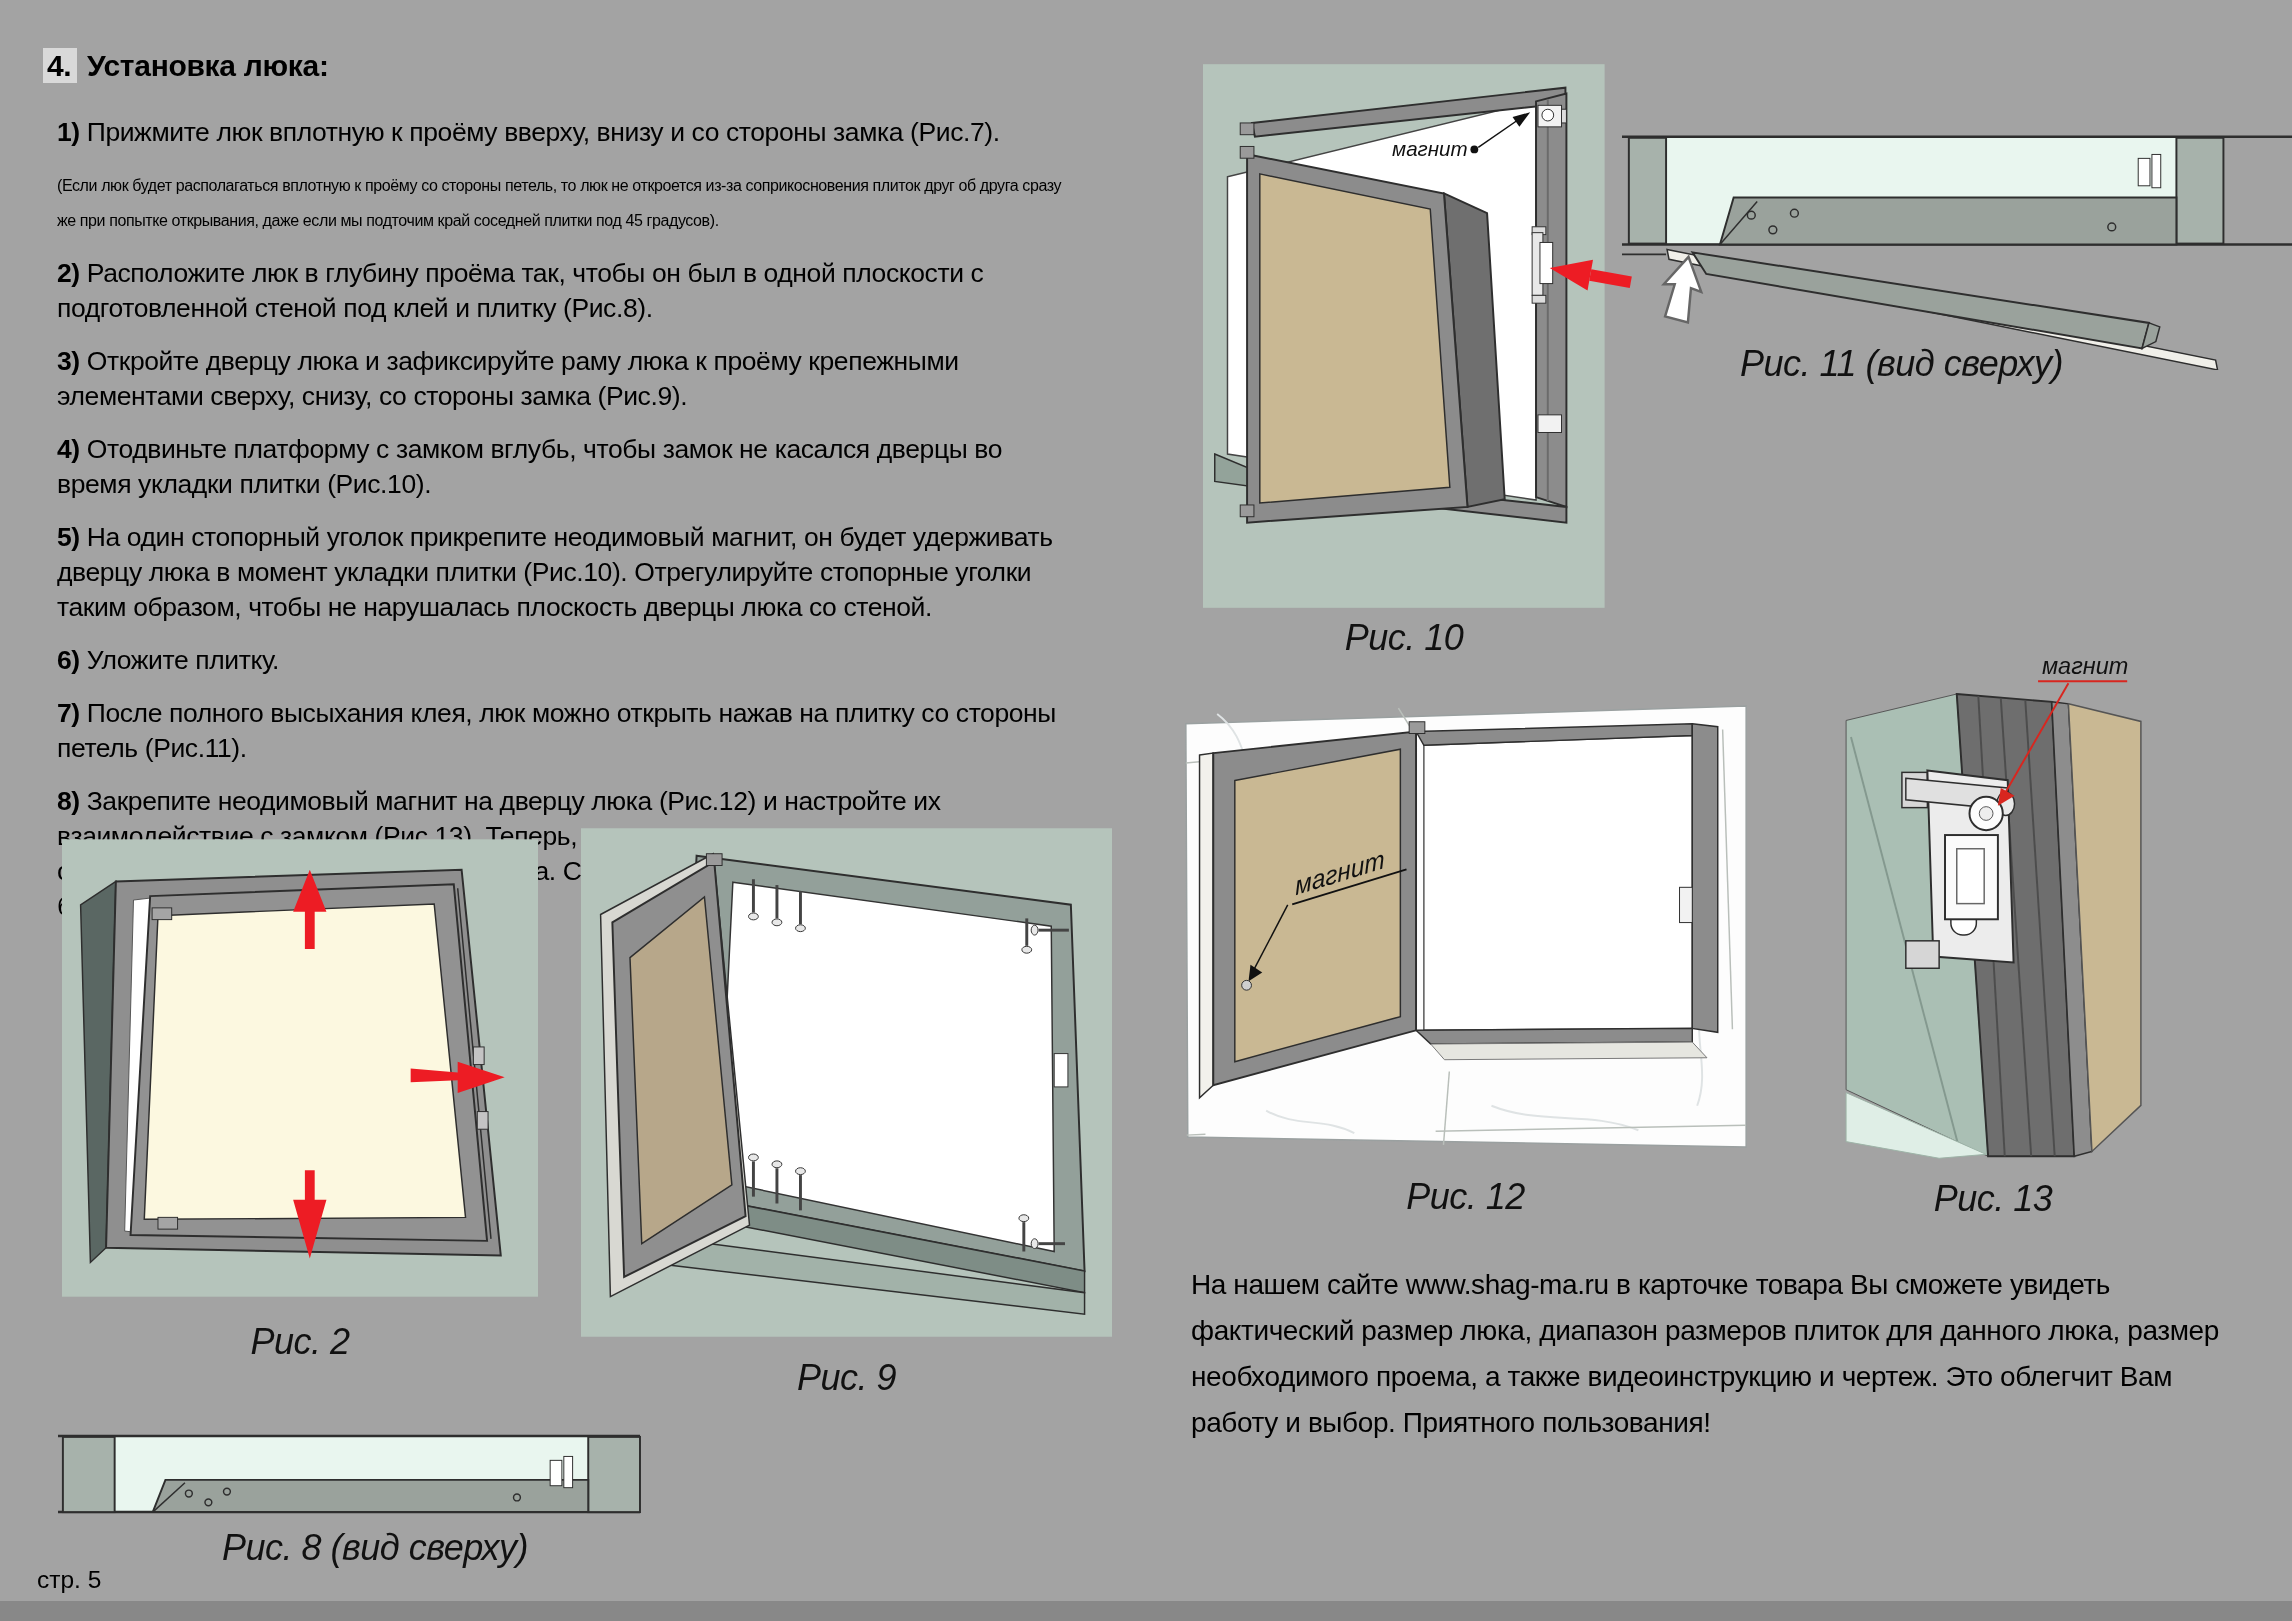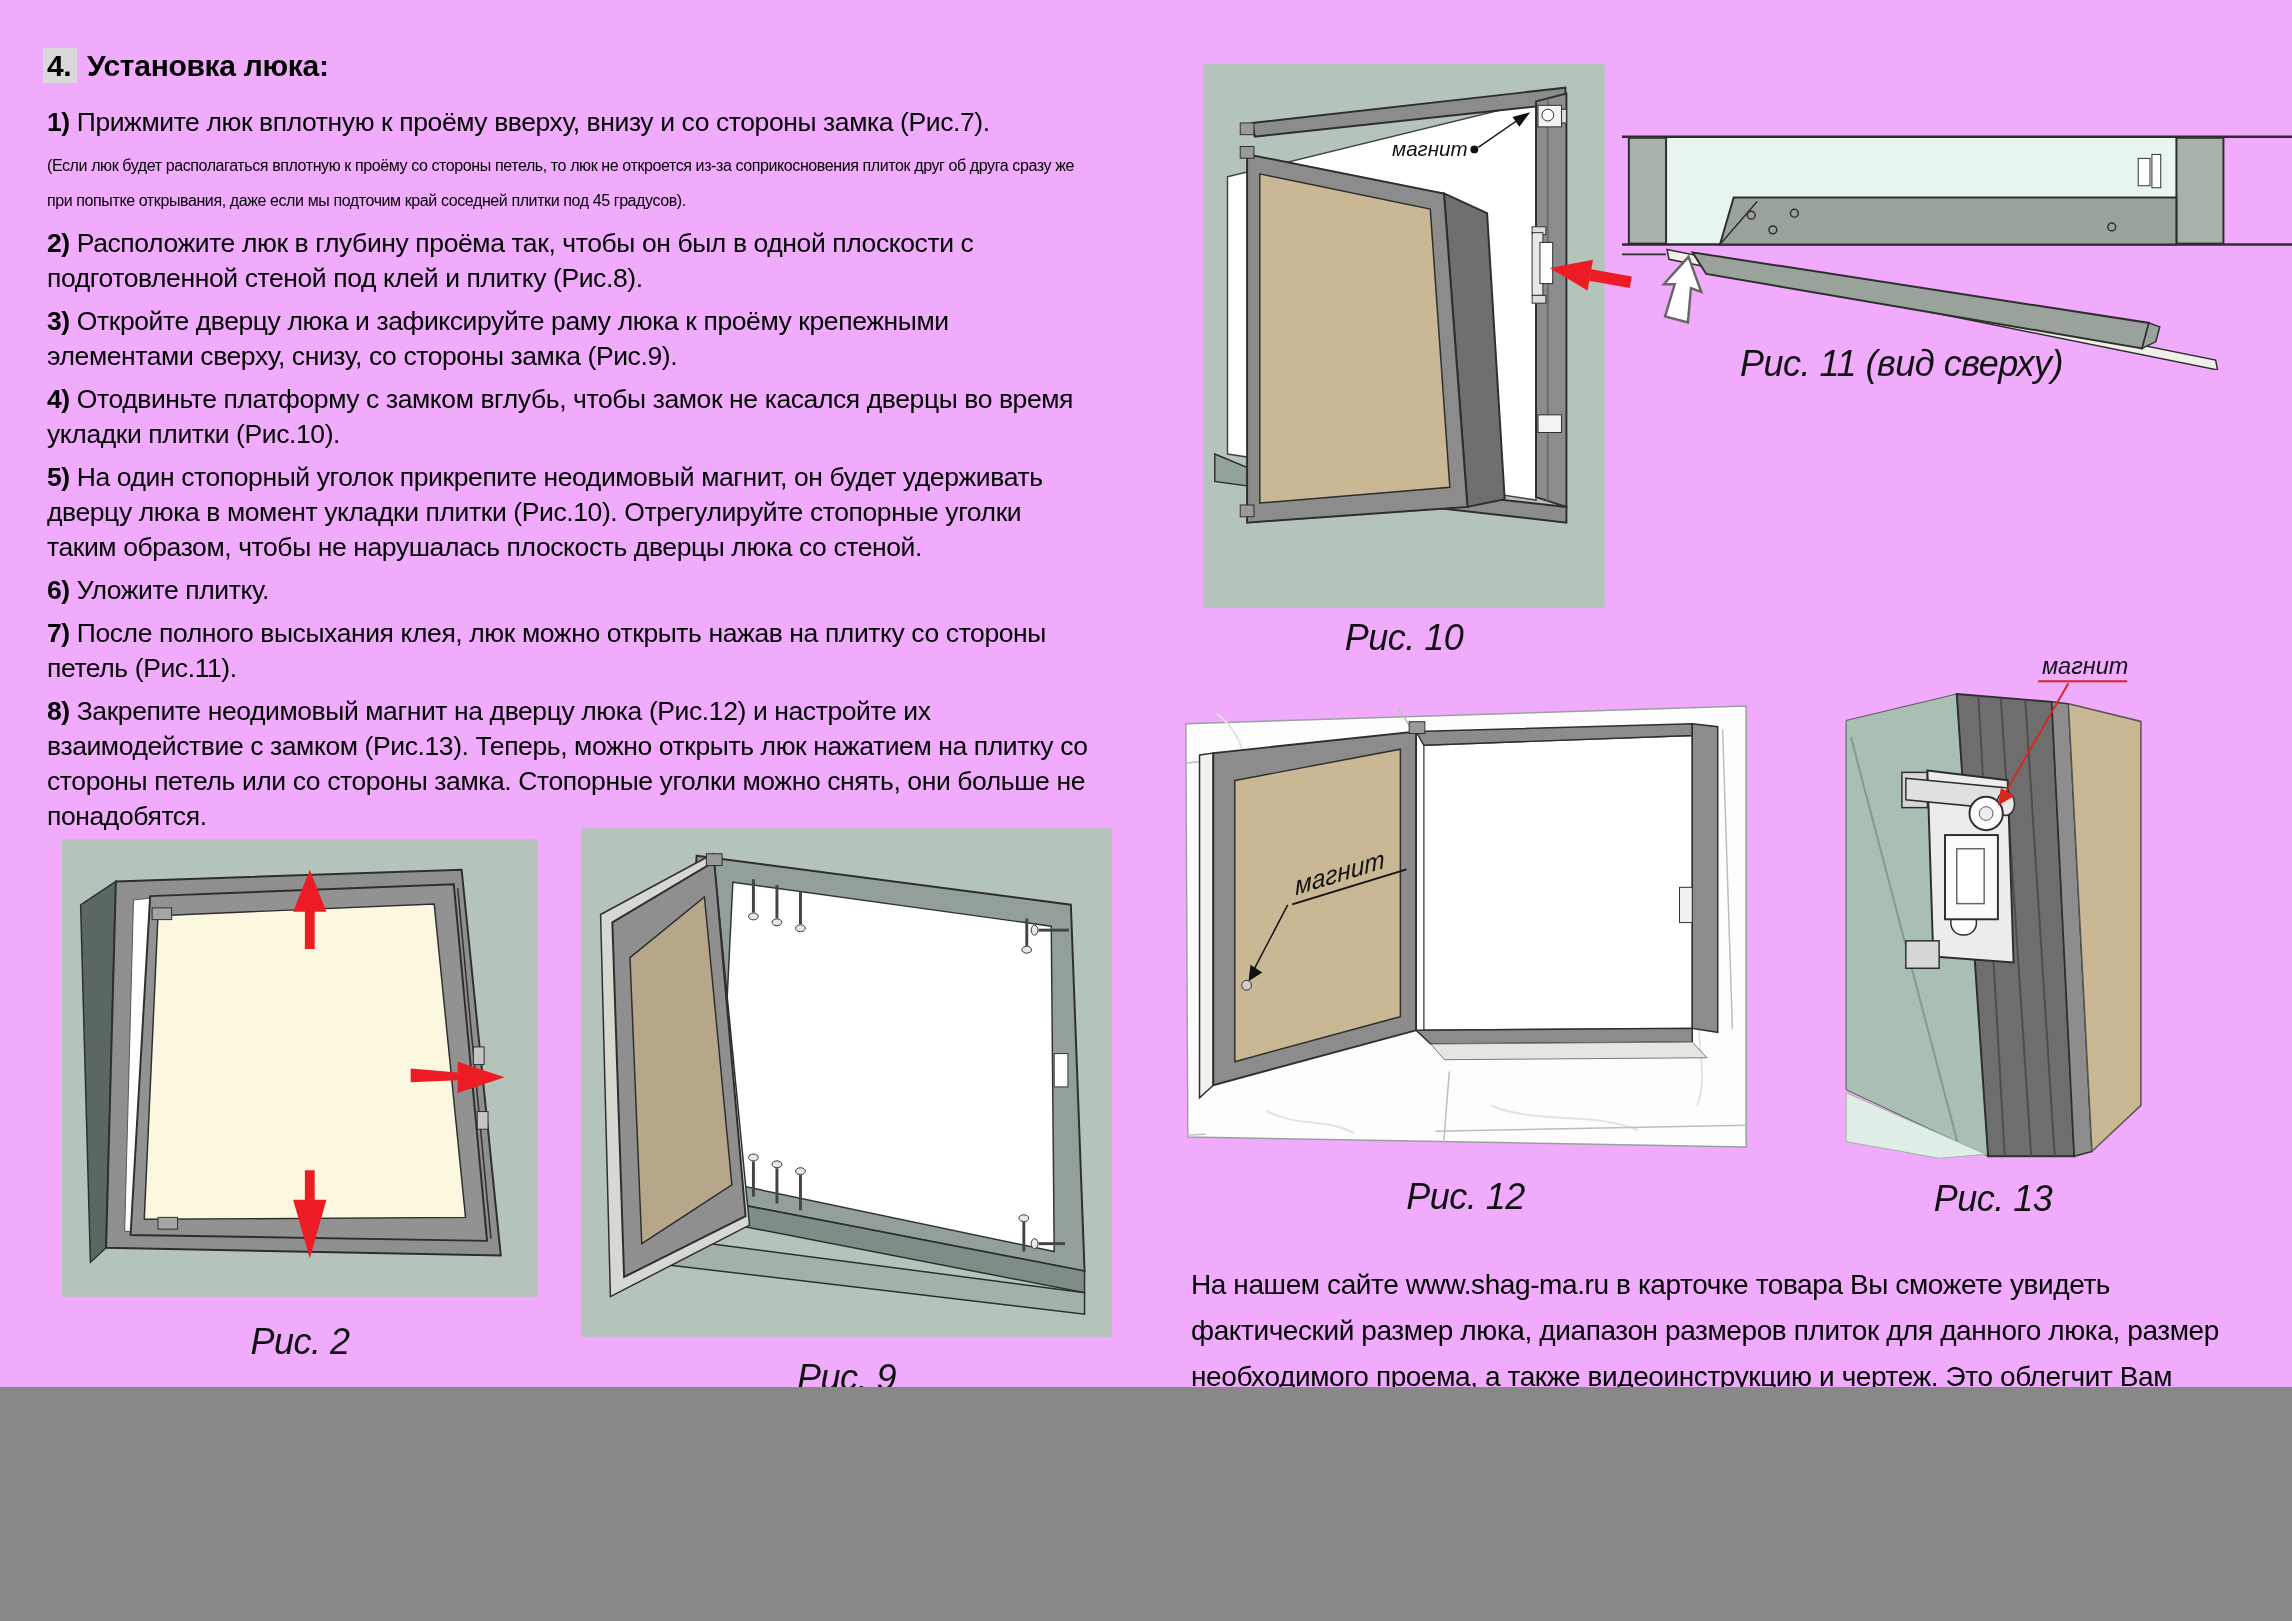--- a/index.html
+++ b/index.html
@@ -1,27 +1,27 @@
 <!DOCTYPE html>
 <html><head>
 <meta charset="utf-8">
 <style>
   * { margin:0; padding:0; box-sizing:border-box; }
   body { background:#888; font-family:"Liberation Sans", sans-serif; }
   .page {
-    position:relative; width:2293px; height:1387px; background:#f0abfc;
+    position:relative; width:2293px; height:1601px; background:#a3a3a3;
     overflow:hidden; color:#000;
   }
   .abs { position:absolute; }
   
   .heading { left:43px; top:49px; font-size:30px; font-weight:bold; letter-spacing:-0.3px; }
   .heading .numbox { background:#d9d9d9; padding:1px 5.9px 1px 3.9px; margin-right:9.8px; }
   
   .steps { left:39px; top:97px; width:1059px; font-size:26.5px; line-height:35px; letter-spacing:-0.4px; }
-  .steps p { margin:8px; }
+  .steps p { margin:18px; }
   .steps b { font-weight:bold; }
   .steps .note { font-size:16px; line-height:35px; }
   
   .cap { font-style:italic; font-size:36px; color:#111; text-align:center; letter-spacing:-0.5px; }
   
   .sitepara { left:1191px; top:1262px; width:1039px; font-size:28px; line-height:46px; letter-spacing:-0.4px; }
   .thanks { left:1176px; top:1490px; width:1065px; text-align:right; font-style:italic;
             font-size:28px; line-height:53px; letter-spacing:-0.3px; }
   .pagenum { left:37px; top:1566px; font-size:24.5px; }
   svg text { font-family:"Liberation Sans", sans-serif; }

